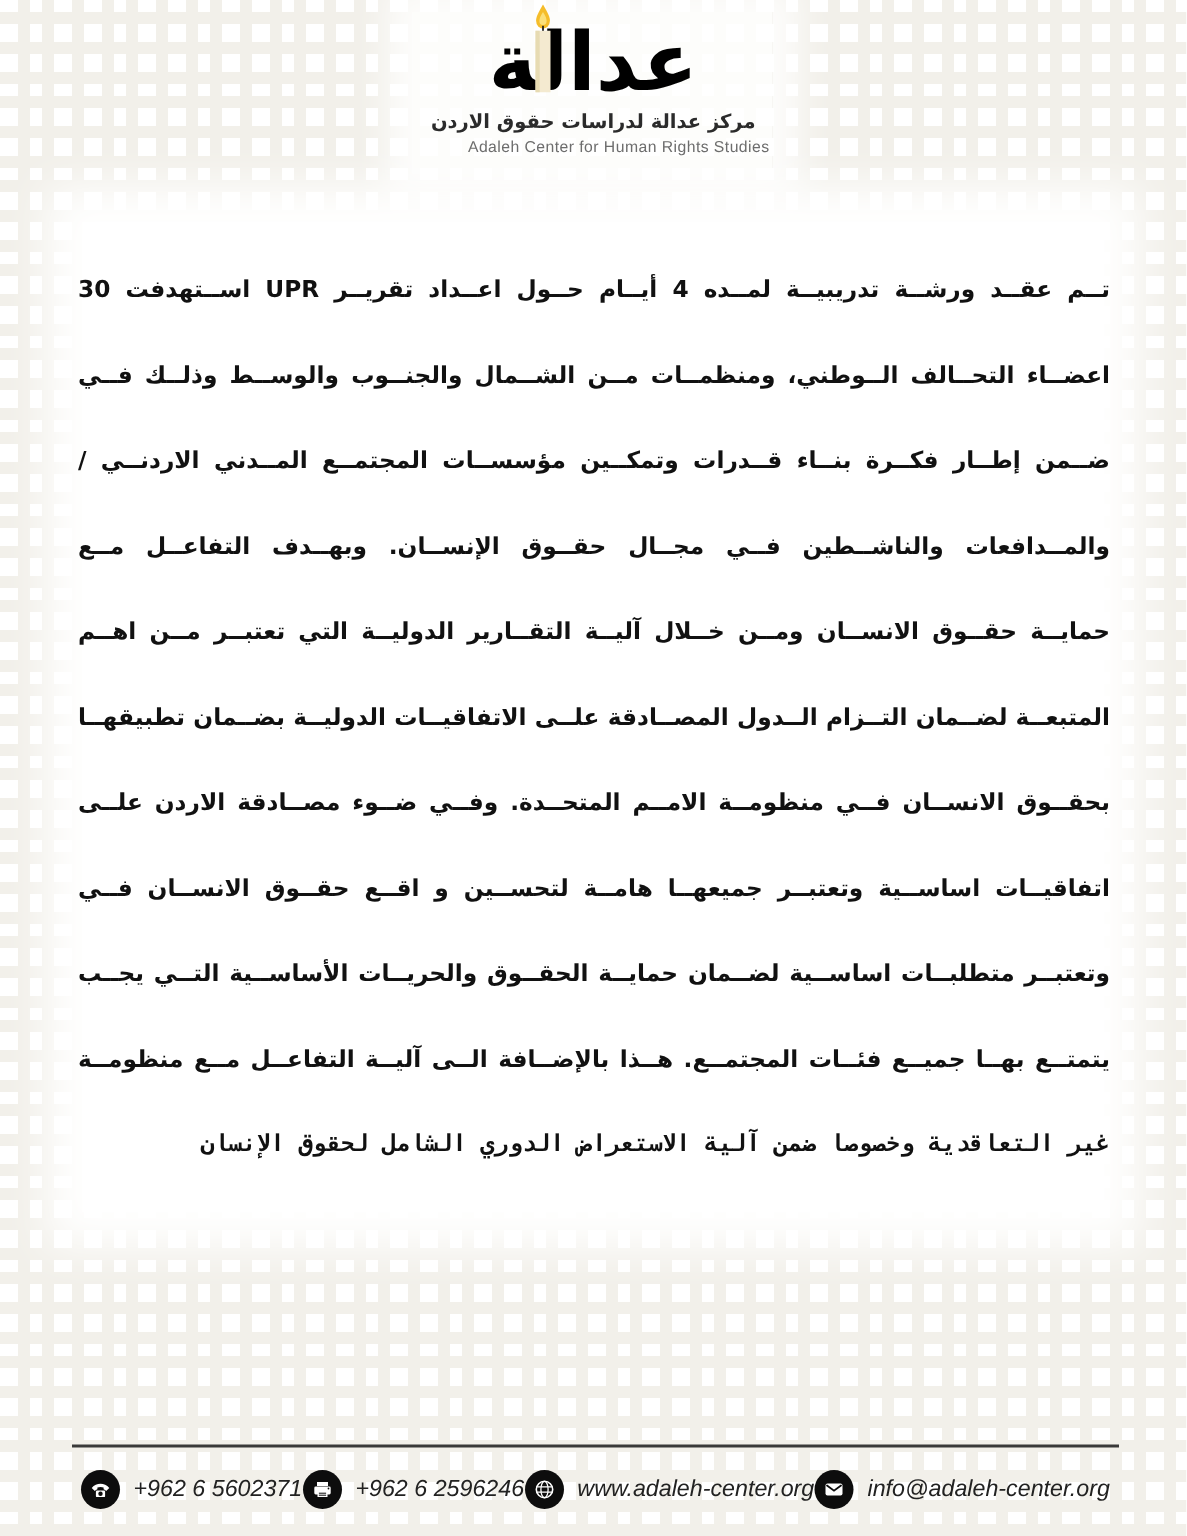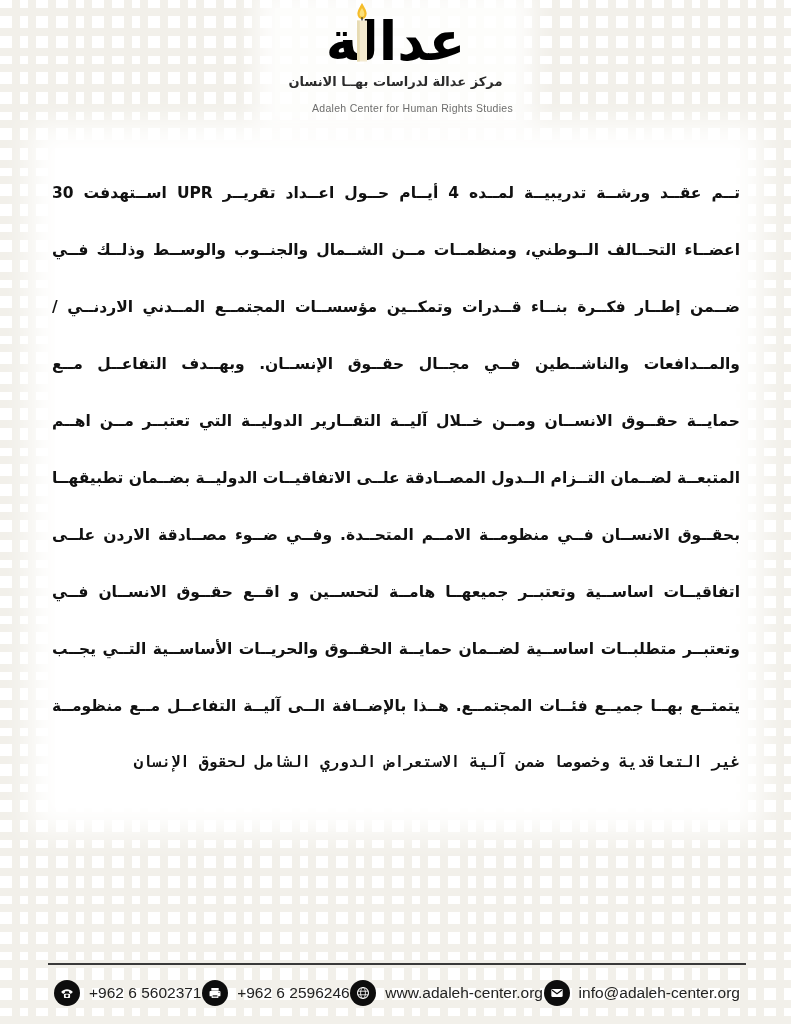--- a/index.html
+++ b/index.html
@@ -42,21 +42,21 @@
   }
   .candle{
     position:absolute;left:21%;top:-10px;z-index:2;
   }
   .tagline-ar{
     font-size:13px;font-weight:bold;color:#2b2b2b;
     direction:rtl;margin-top:2px;
   }
   .tagline-en{
     font-size:10.5px;color:#6d6d6d;letter-spacing:0.3px;
-    font-family:"Liberation Sans",sans-serif;margin-top:13px;padding-left:34px;
+    font-family:"Liberation Sans",sans-serif;margin-top:3px;padding-left:34px;
   }
   
   .doc-body{
     position:absolute;top:165px;left:52px;width:688px;z-index:3;
     direction:rtl;
     color:#111111;
   }
   .line{
     height:57px;line-height:57px;overflow:hidden;
     font-size:15.5px;font-weight:bold;
@@ -77,21 +77,21 @@
   .footer-rule{
     height:2px;background:#3a3a3a;margin-bottom:15px;
   }
   .footer-items{
     display:flex;justify-content:space-between;align-items:center;
     padding:0 6px;
   }
   .footer-item{
     display:flex;align-items:center;gap:9px;
     font-family:"Liberation Sans",sans-serif;
-    font-size:15.5px;color:#222222;
+    font-size:15.5px;color:#222222;font-style:italic;
   }
   .icon-circle{
     width:26px;height:26px;border-radius:50%;
     background:#0d0d0d;display:flex;align-items:center;justify-content:center;
     flex:0 0 auto;
   }
   .icon-circle svg{display:block;}
 </style>
 </head>
 <body>
@@ -106,21 +106,21 @@
     <span class="candle">
       <svg width="14" height="60" viewBox="0 0 14 60">
         <path d="M7 1 C10 6.2 11.6 9 11.6 11.8 A4.6 5.2 0 0 1 2.4 11.8 C2.4 9 4 6.2 7 1 Z" fill="#f5bd2a"></path>
         <path d="M7 6 C8.7 8.7 9.4 10.2 9.4 12 A2.4 2.7 0 0 1 4.6 12 C4.6 10.2 5.3 8.7 7 6 Z" fill="#fbe07a"></path>
         <rect x="6.4" y="15.2" width="1.2" height="3.6" fill="#222222"></rect>
         <rect x="2" y="18.5" width="10" height="41" fill="#f4ead0"></rect>
         <rect x="2" y="18.5" width="2.8" height="41" fill="#e7dbb2"></rect>
       </svg>
     </span>
   </div>
-  <div class="tagline-ar">مركز عدالة لدراسات بهــا الانسان</div>
+  <div class="tagline-ar">مركز عدالة لدراسات حقوق الاردن</div>
   <div class="tagline-en">Adaleh Center for Human Rights Studies</div>
 </div>
 
 <div class="doc-body">
   <div class="line">تــم عقــد ورشــة تدريبيــة لمــده 4 أيــام حــول اعــداد تقريــر UPR اســتهدفت 30 مشــارك مــن</div>
   <div class="line">اعضــاء التحــالف الــوطني، ومنظمــات مــن الشــمال والجنــوب والوســط وذلــك فــي الفتــرة</div>
   <div class="line">ضــمن إطــار فكــرة بنــاء قــدرات وتمكــين مؤسســات المجتمــع المــدني الاردنــي / والمــدافعين</div>
   <div class="line">والمــدافعات والناشــطين فــي مجــال حقــوق الإنســان. وبهــدف التفاعــل مــع منظومــة</div>
   <div class="line">حمايــة حقــوق الانســان ومــن خــلال آليــة التقــارير الدوليــة التي تعتبــر مــن اهــم الاجــراءات</div>
   <div class="line">المتبعــة لضــمان التــزام الــدول المصــادقة علــى الاتفاقيــات الدوليــة بضــمان تطبيقهــا علــى</div>

